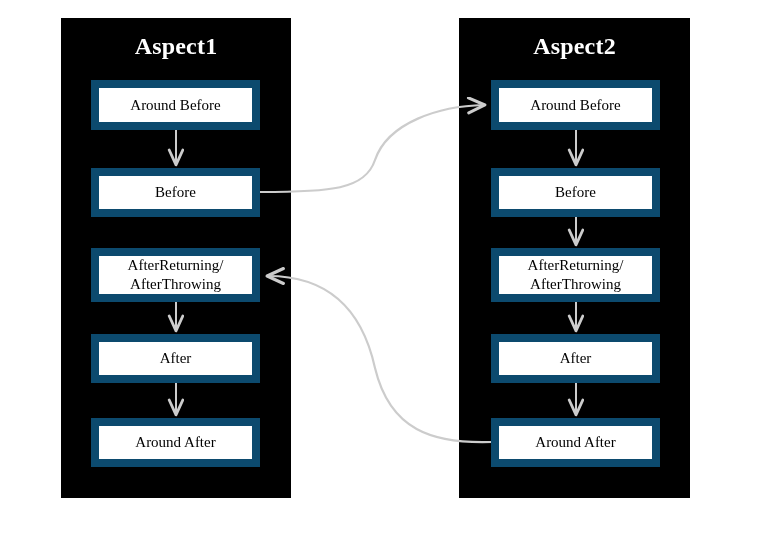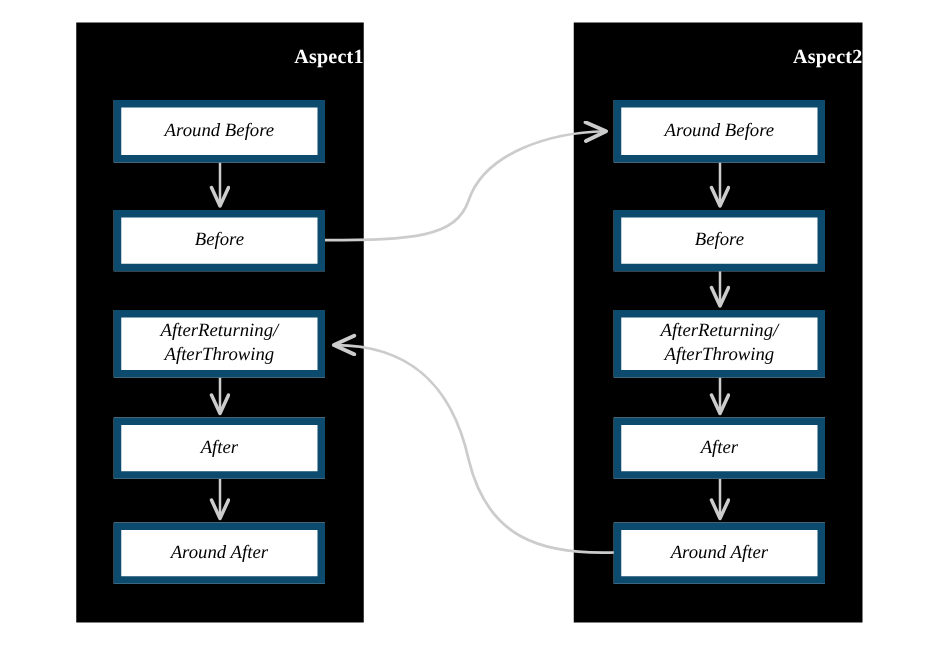--- a/index.html
+++ b/index.html
@@ -19,44 +19,43 @@
   }
   .panel {
     position: absolute;
     background: #000000;
   }
   .panel-title {
     position: absolute;
     left: 0;
     right: 0;
     top: 14px;
-    text-align: right;
+    text-align: center;
     color: #ffffff;
     font-family: "Liberation Serif", "DejaVu Serif", serif;
     font-weight: bold;
-    font-size: 16px;
+    font-size: 24px;
     line-height: 28px;
     letter-spacing: 0.2px;
     white-space: nowrap;
   }
   .node {
     position: absolute;
     box-sizing: border-box;
     background: #ffffff;
-    border: 6px solid #0c4a6e;
+    border: 8px solid #0c4a6e;
     color: #000000;
     font-family: "Liberation Serif", "DejaVu Serif", serif;
     font-size: 15px;
     line-height: 19px;
     display: flex;
     align-items: center;
     justify-content: center;
     text-align: center;
     padding: 0 4px;
-    font-style: italic;
   }
   .node-label {
     display: block;
     white-space: pre-line;
   }
   #edges {
     position: absolute;
     left: 0;
     top: 0;
     width: 758px;

